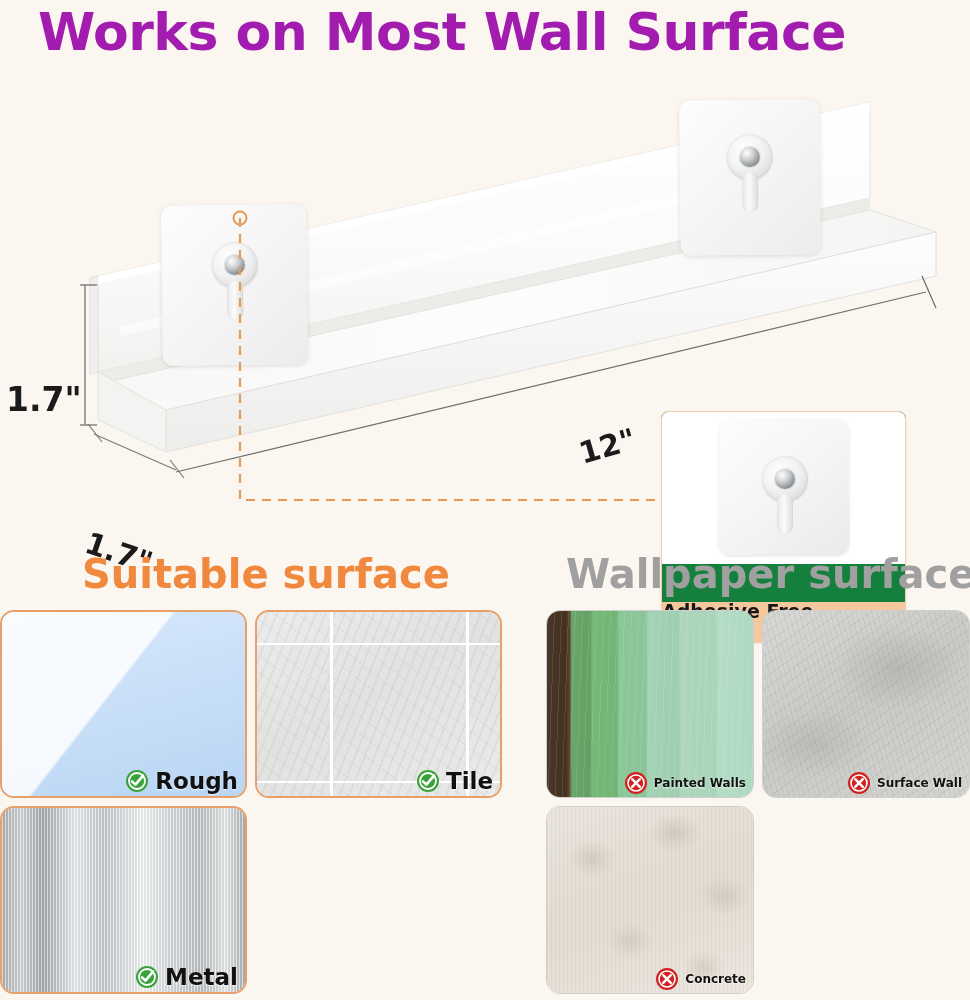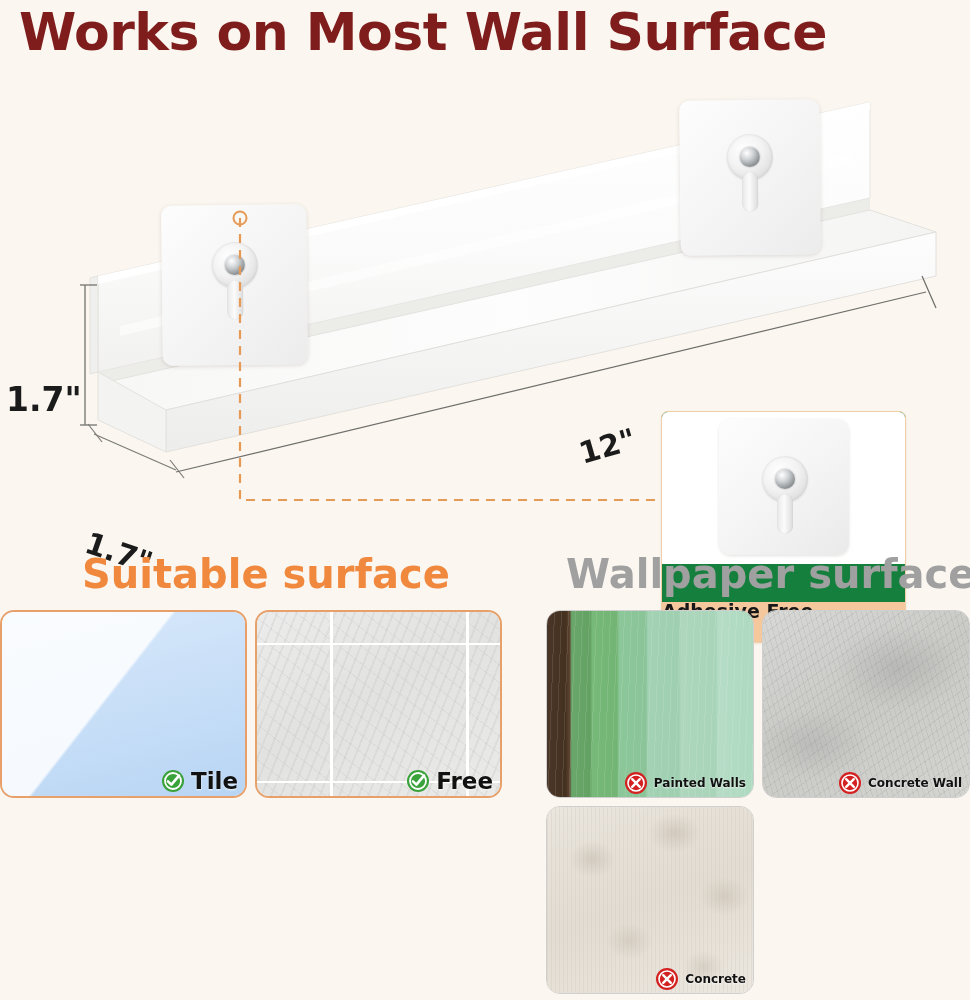--- a/index.html
+++ b/index.html
@@ -7,24 +7,24 @@
     width: 970px; height: 1000px;
     background: #fbf7f0;
     font-family: "Liberation Sans", sans-serif;
     overflow: hidden;
   }
   #page { position: relative; width: 970px; height: 1000px; background: #fbf7f0; }
 
   
   .main-title {
     position: absolute; left: 0; top: 2px; width: 846px;
-    text-align: center;
+    text-align: right;
     font-size: 52px; font-weight: bold;
     letter-spacing: -0.5px;
-    color: #7f1d1d;
+    color: #a21caf;
     font-family: "DejaVu Sans", sans-serif;
     white-space: nowrap;
   }
 
   
   .hero { position: absolute; left: 0; top: 70px; width: 970px; height: 470px; }
 
   
   .shelf-wrap { position: absolute; left: 80px; top: 10px; width: 860px; height: 390px; }
 
@@ -308,36 +308,47 @@
   <div class="grid suitable">
 
     <div class="card ok">
       <div class="surface tex-glass"></div>
       <div class="tag">
         <svg class="badge" viewBox="0 0 24 24">
           <circle cx="12" cy="12" r="11" fill="#3aa23a"></circle>
           <circle cx="12" cy="12" r="8" fill="none" stroke="#ffffff" stroke-width="1.8"></circle>
           <path d="M7 12.4 L10.4 15.6 L18 6.6" fill="none" stroke="#ffffff" stroke-width="2.6" stroke-linecap="round" stroke-linejoin="round"></path>
         </svg>
-        <span>Tile</span>
+        <span>Rough</span>
       </div>
     </div>
 
     <div class="card ok">
       <div class="surface tex-tile"></div>
       <div class="tag">
         <svg class="badge" viewBox="0 0 24 24">
           <circle cx="12" cy="12" r="11" fill="#3aa23a"></circle>
           <circle cx="12" cy="12" r="8" fill="none" stroke="#ffffff" stroke-width="1.8"></circle>
           <path d="M7 12.4 L10.4 15.6 L18 6.6" fill="none" stroke="#ffffff" stroke-width="2.6" stroke-linecap="round" stroke-linejoin="round"></path>
         </svg>
-        <span>Free</span>
-      </div>
-    </div>
-
+        <span>Tile</span>
+      </div>
+    </div>
+
+    <div class="card ok">
+      <div class="surface tex-metal"></div>
+      <div class="tag">
+        <svg class="badge" viewBox="0 0 24 24">
+          <circle cx="12" cy="12" r="11" fill="#3aa23a"></circle>
+          <circle cx="12" cy="12" r="8" fill="none" stroke="#ffffff" stroke-width="1.8"></circle>
+          <path d="M7 12.4 L10.4 15.6 L18 6.6" fill="none" stroke="#ffffff" stroke-width="2.6" stroke-linecap="round" stroke-linejoin="round"></path>
+        </svg>
+        <span>Metal</span>
+      </div>
+    </div>
 
   </div>
 
   <div class="grid unsuitable">
 
     <div class="card bad">
       <div class="surface tex-painted"></div>
       <div class="tag">
         <svg class="badge" viewBox="0 0 24 24">
           <circle cx="12" cy="12" r="11" fill="#d32020"></circle>
@@ -350,21 +361,21 @@
 
 
     <div class="card bad">
       <div class="surface tex-concrete"></div>
       <div class="tag">
         <svg class="badge" viewBox="0 0 24 24">
           <circle cx="12" cy="12" r="11" fill="#d32020"></circle>
           <circle cx="12" cy="12" r="8" fill="none" stroke="#ffffff" stroke-width="1.6"></circle>
           <path d="M8.2 8.2 L15.8 15.8 M15.8 8.2 L8.2 15.8" stroke="#ffffff" stroke-width="2.4" stroke-linecap="round"></path>
         </svg>
-        <span>Concrete Wall</span>
+        <span>Surface Wall</span>
       </div>
     </div>
 
     <div class="card bad">
       <div class="surface tex-wallpaper"></div>
       <div class="tag">
         <svg class="badge" viewBox="0 0 24 24">
           <circle cx="12" cy="12" r="11" fill="#d32020"></circle>
           <circle cx="12" cy="12" r="8" fill="none" stroke="#ffffff" stroke-width="1.6"></circle>
           <path d="M8.2 8.2 L15.8 15.8 M15.8 8.2 L8.2 15.8" stroke="#ffffff" stroke-width="2.4" stroke-linecap="round"></path>

